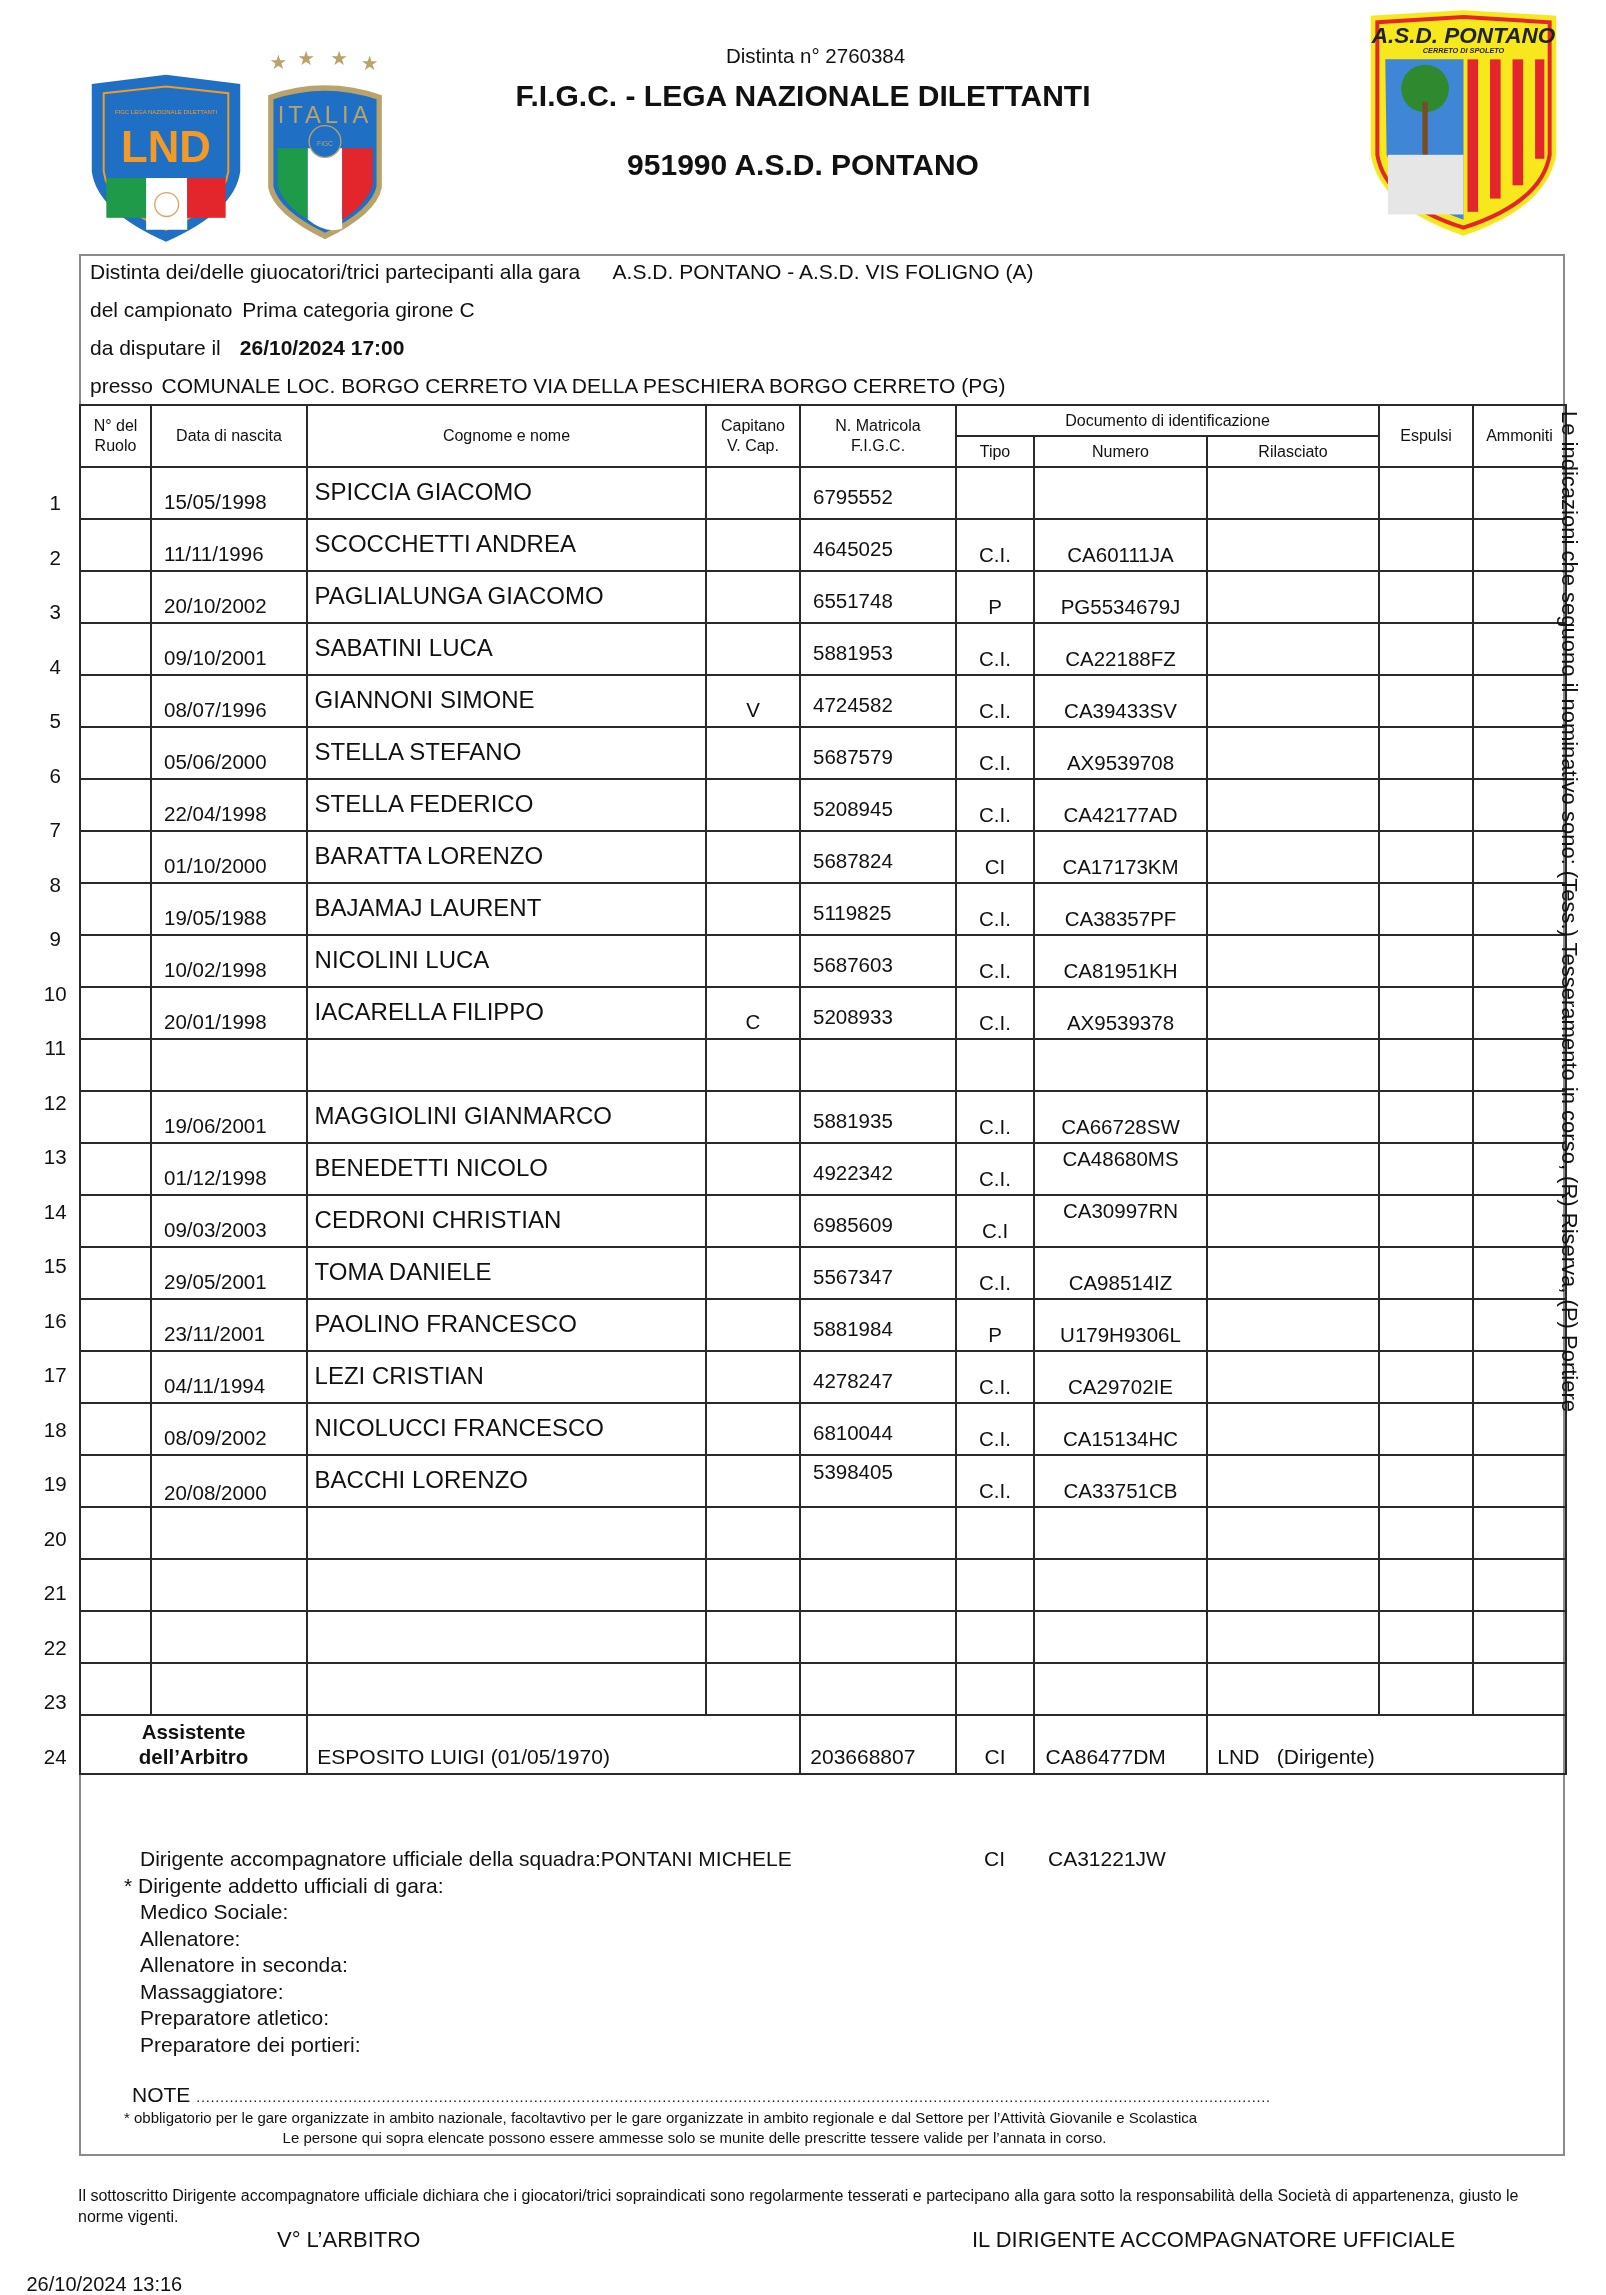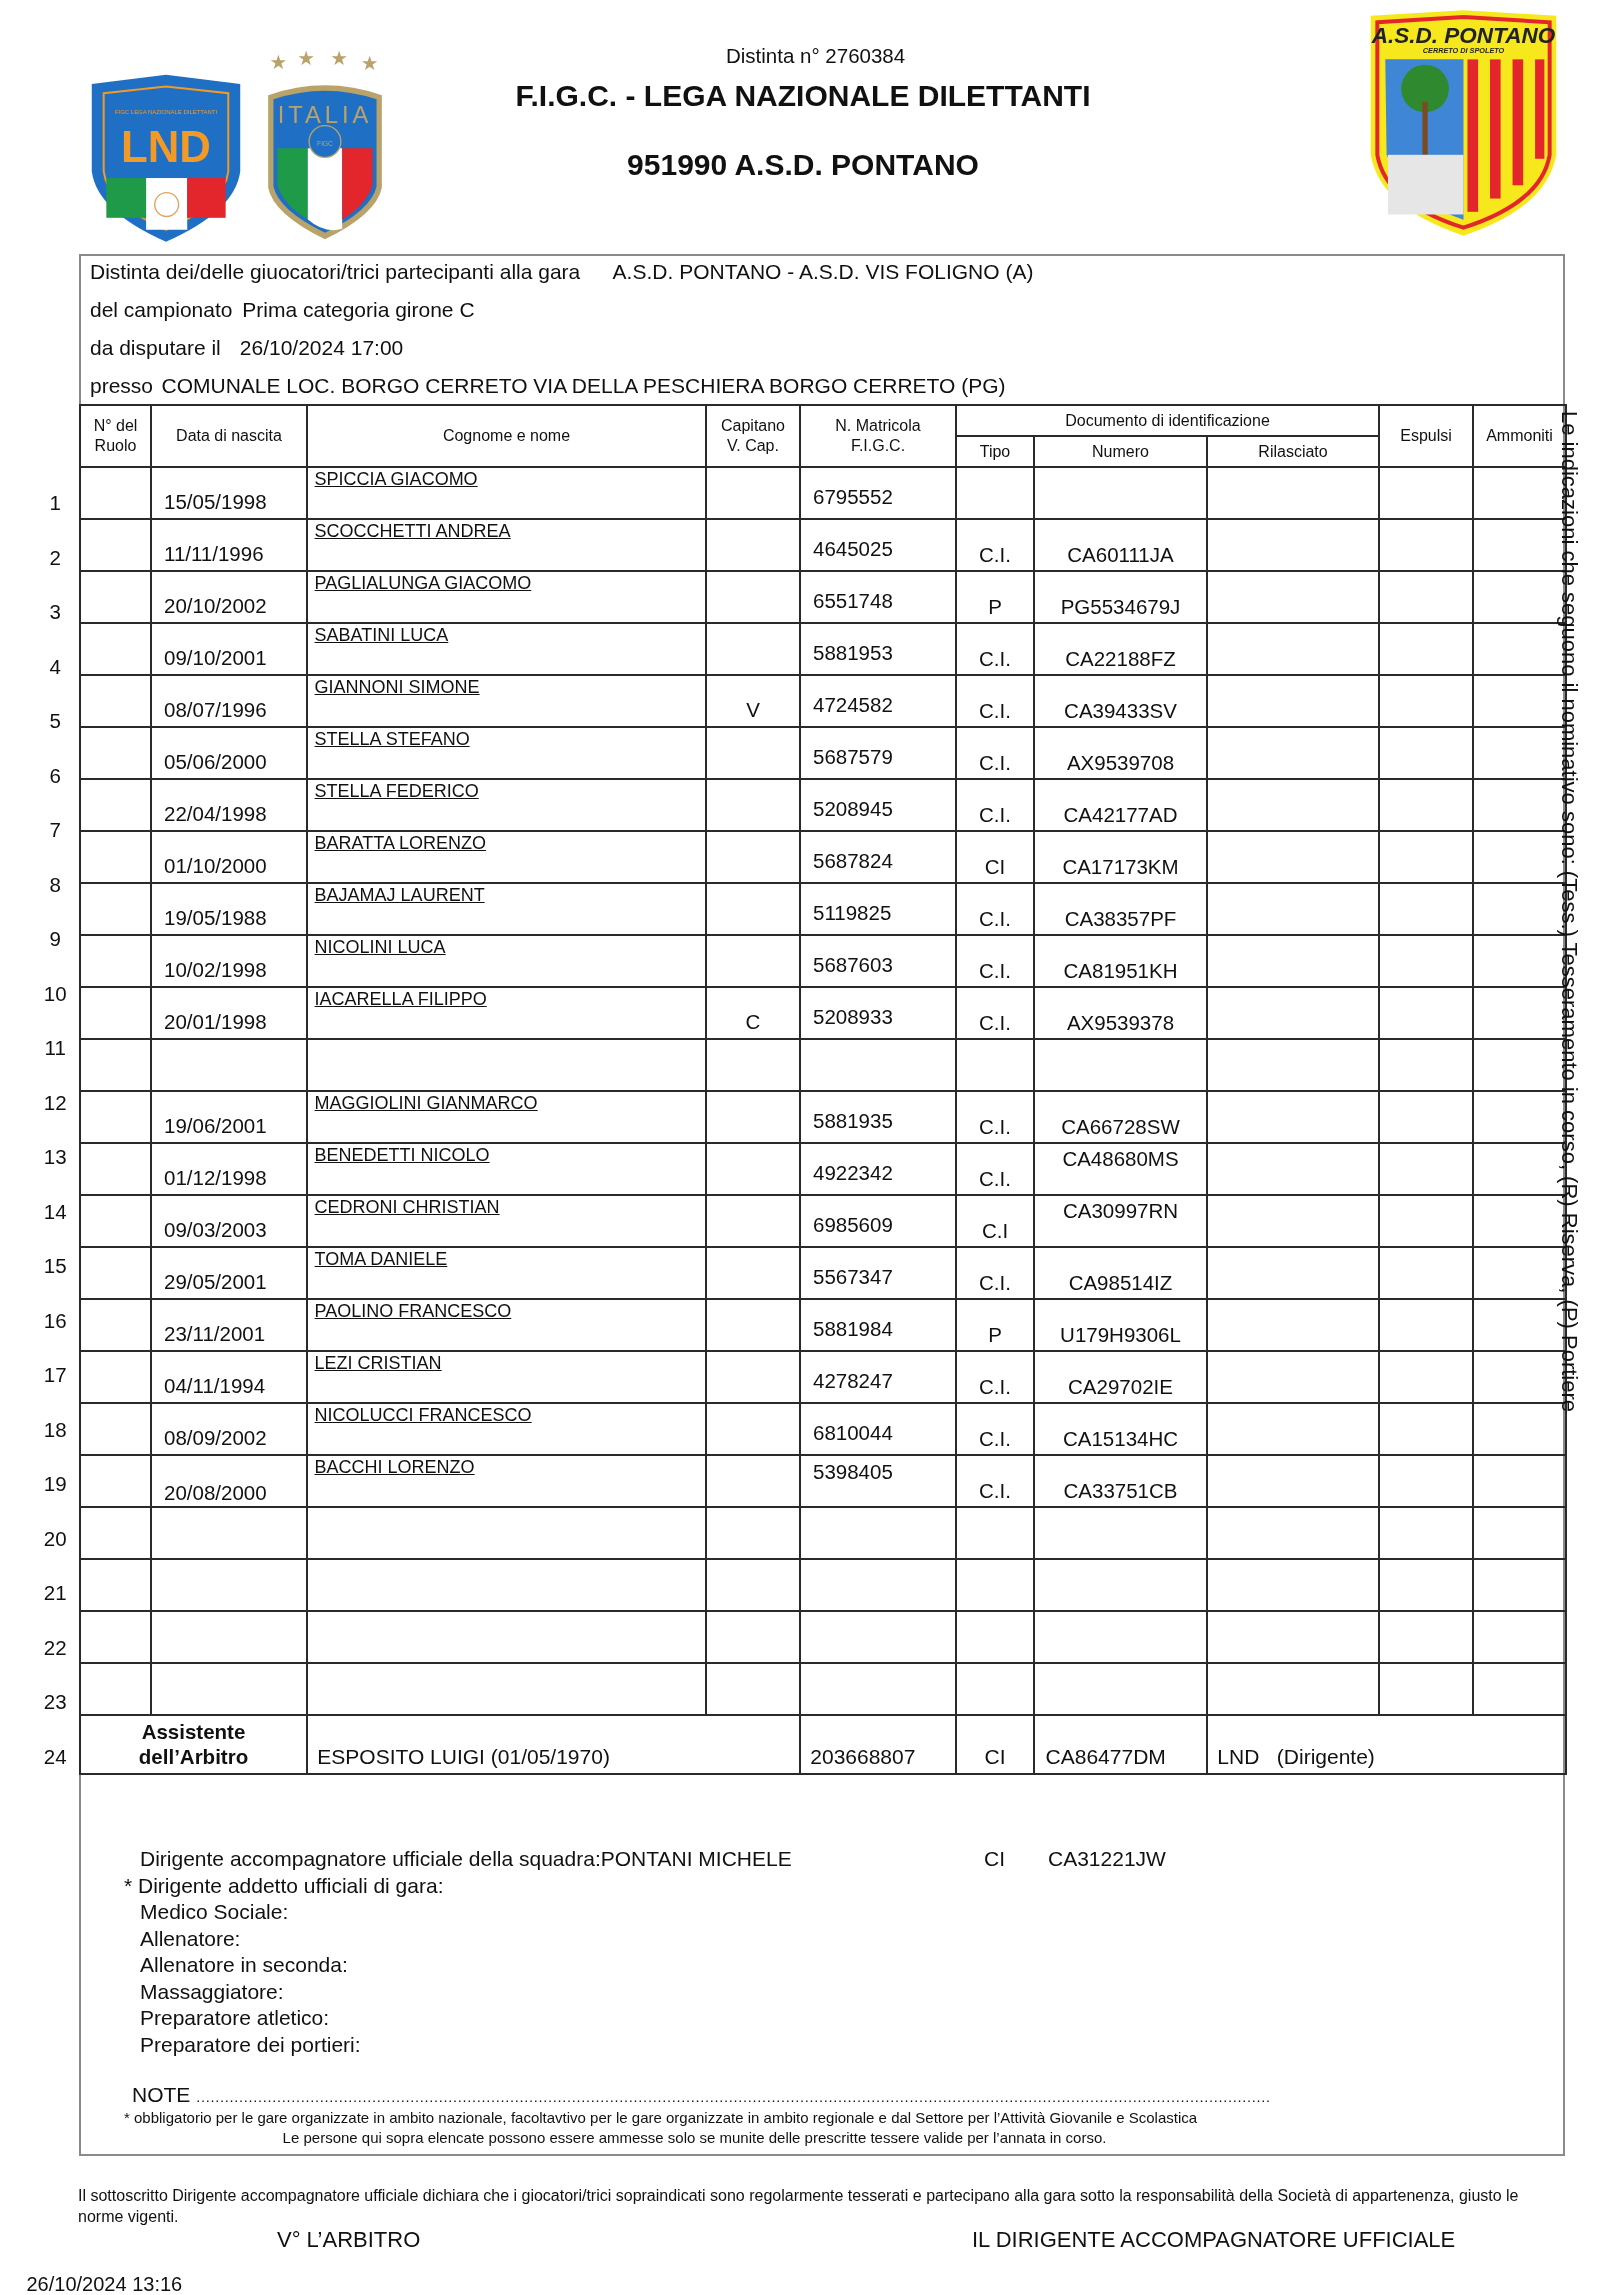--- a/index.html
+++ b/index.html
@@ -13,21 +13,21 @@
   .frame { position:absolute; left:79px; top:254px; width:1486px; height:1902px;
            border:2.6px solid #8a8a8a; box-sizing:border-box; }
   .info-line { position:absolute; font-size:21px; left:90px; white-space:nowrap; }
   .info-line .val { margin-left:9.3px; }
   table.grid { position:absolute; left:79px; top:404px; width:1487px; border-collapse:collapse; table-layout:fixed; }
   table.grid td, table.grid th { border:2.6px solid #2a2a2a; padding:0; font-weight:normal; }
   table.grid th { font-size:16px; line-height:20px; text-align:center; vertical-align:middle; }
   table.grid thead tr.h1 th { height:29px; }
   table.grid thead tr.h2 th { height:29px; }
   table.grid tbody td { height:50px; position:relative; font-size:20.5px; }
-  .cell-name { position:absolute; left:6.6px; top:1px; font-size:18px; white-space:nowrap;text-decoration:underline; }
+  .cell-name { position:absolute; left:6.6px; top:10px; font-size:24px; white-space:nowrap; }
   .cell-date { position:absolute; left:12px; bottom:4px; white-space:nowrap; }
   .cell-cap { position:absolute; left:0; right:0; bottom:4px; text-align:center; }
   .cell-mat { position:absolute; left:12px; bottom:9.3px; white-space:nowrap; }
   .cell-mat.top { top:4px; bottom:auto; }
   .cell-tipo { position:absolute; left:0; right:0; bottom:2.6px; text-align:center; }
   .cell-num { position:absolute; left:0; right:0; bottom:2.6px; text-align:center; white-space:nowrap; }
   .cell-num.top { top:2.6px; bottom:auto; }
   .rownum { position:absolute; left:49px; width:26.5px; text-align:center; font-size:20.5px; }
   .assist-row td { height:57px !important; }
   .assist-label { position:absolute; left:0; right:0; top:2.6px; text-align:center; font-size:20.5px; font-weight:bold; line-height:25px; }
@@ -103,21 +103,21 @@
 <div class="info-line" style="top:260px;">
   <span>Distinta dei/delle giuocatori/trici partecipanti alla gara</span>
   <span class="val" style="margin-left:26.5px;">A.S.D. PONTANO - A.S.D. VIS FOLIGNO (A)</span>
 </div>
 <div class="info-line" style="top:298px;">
   <span>del campionato</span>
   <span class="val" style="margin-left:4px;">Prima categoria girone C</span>
 </div>
 <div class="info-line" style="top:336px;">
   <span>da disputare il</span>
-  <span class="val" style="margin-left:13.2px;">26/10/2024 17:00</span>
+  <span class="val" style="margin-left:13.2px;font-weight:bold;">26/10/2024 17:00</span>
 </div>
 <div class="info-line" style="top:374px;">
   <span>presso</span>
   <span class="val" style="margin-left:2.6px;">COMUNALE LOC. BORGO CERRETO VIA DELLA PESCHIERA BORGO CERRETO (PG)</span>
 </div>
 
 <table class="grid">
   <colgroup>
     <col style="width:71px">
       <col style="width:156px">

